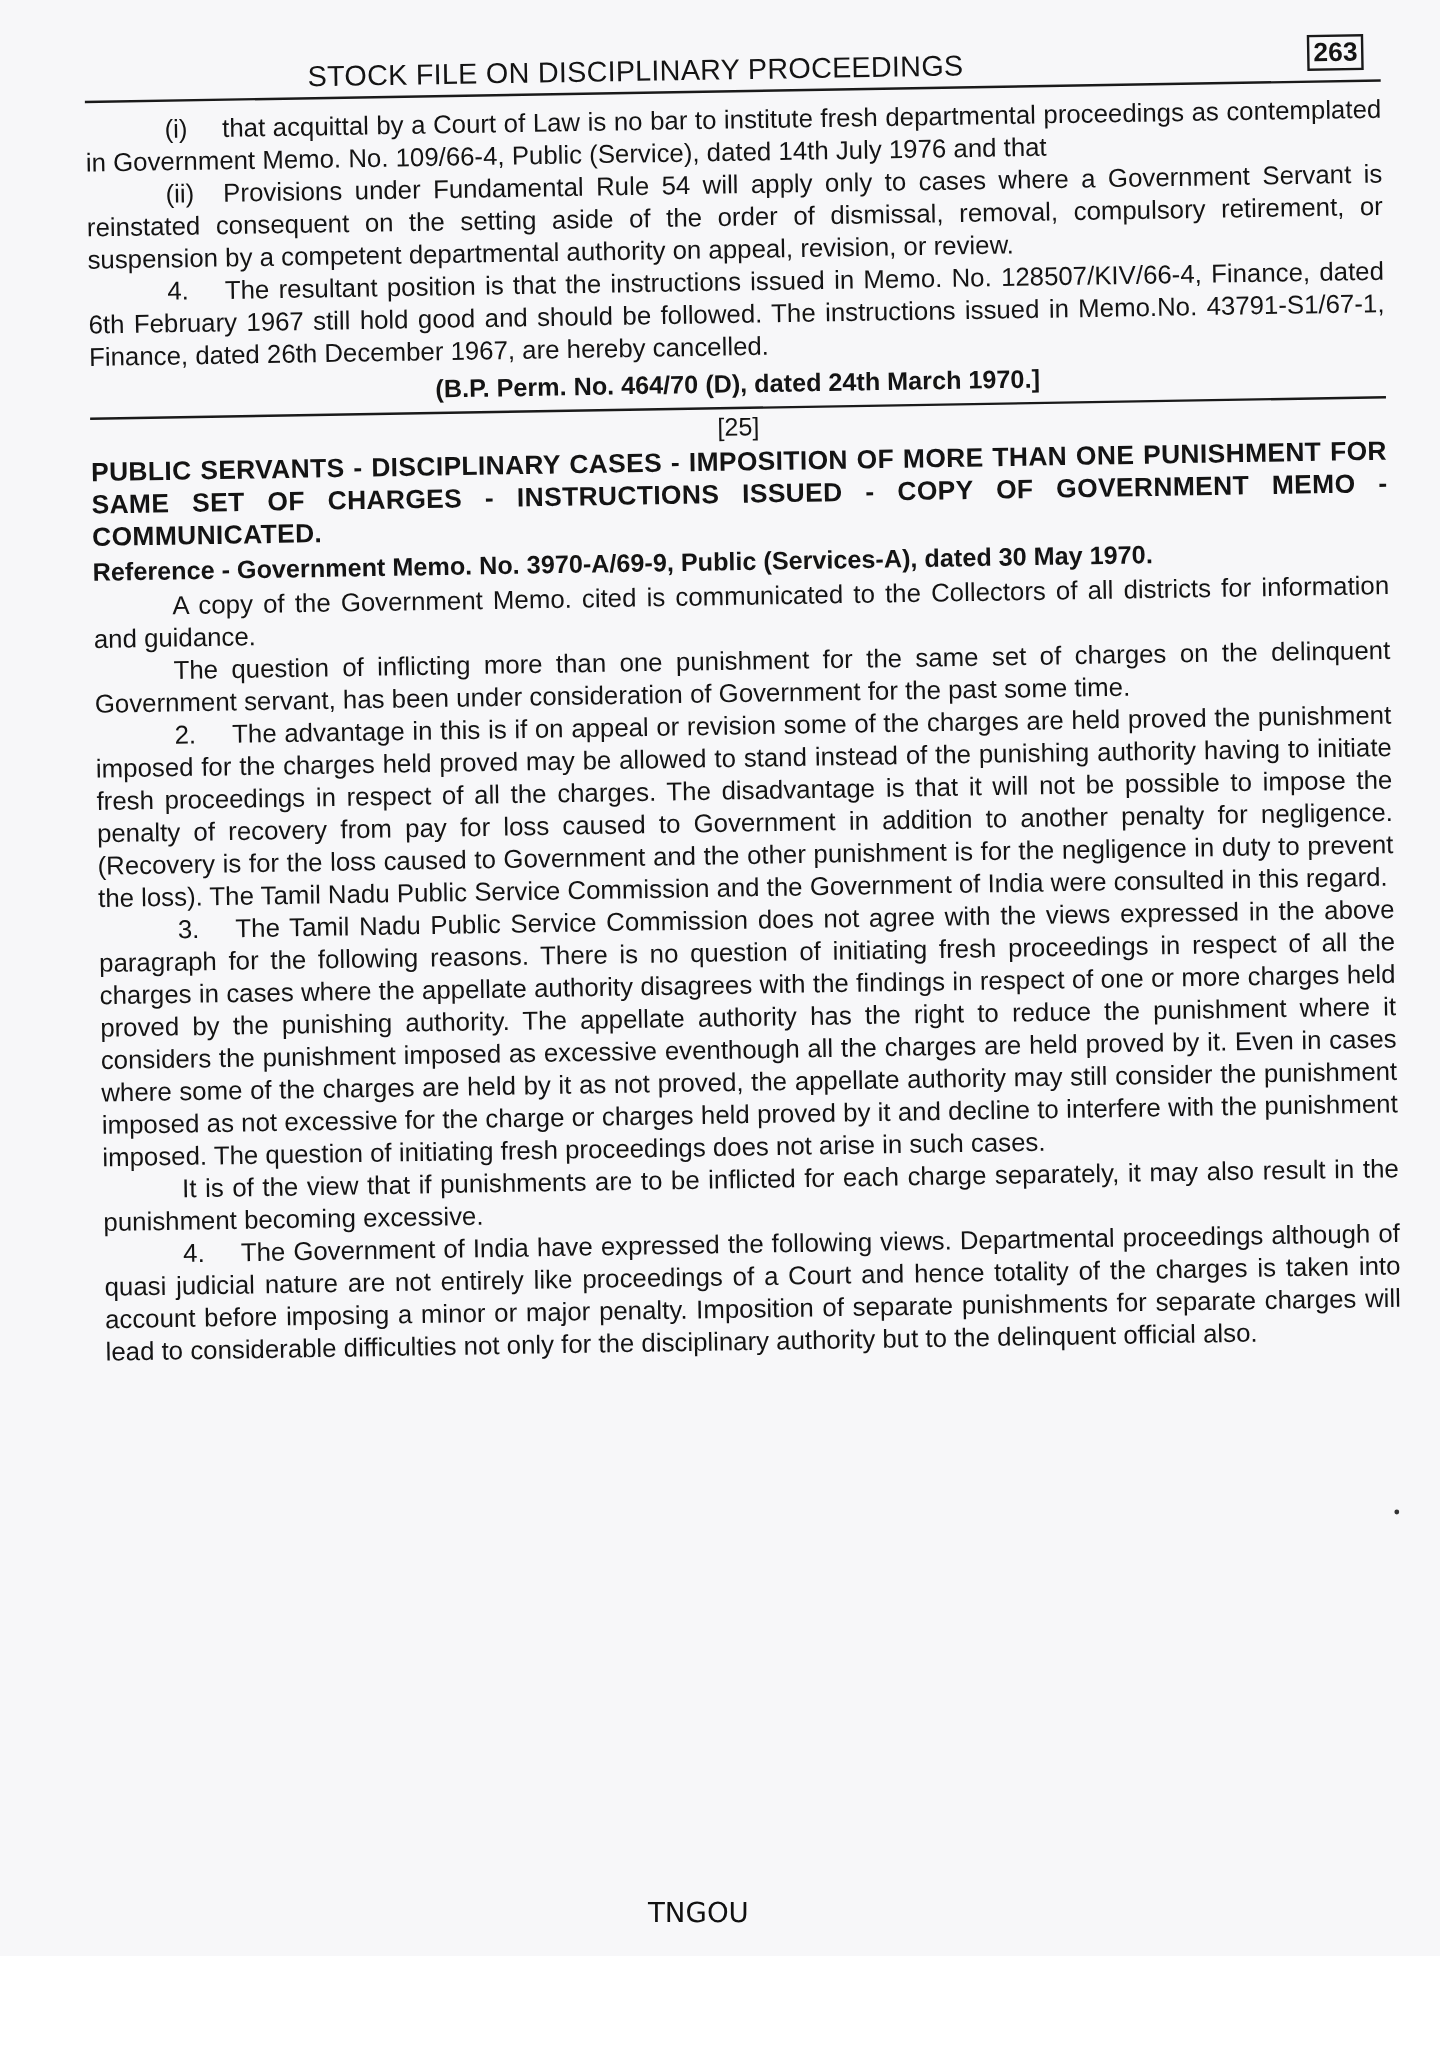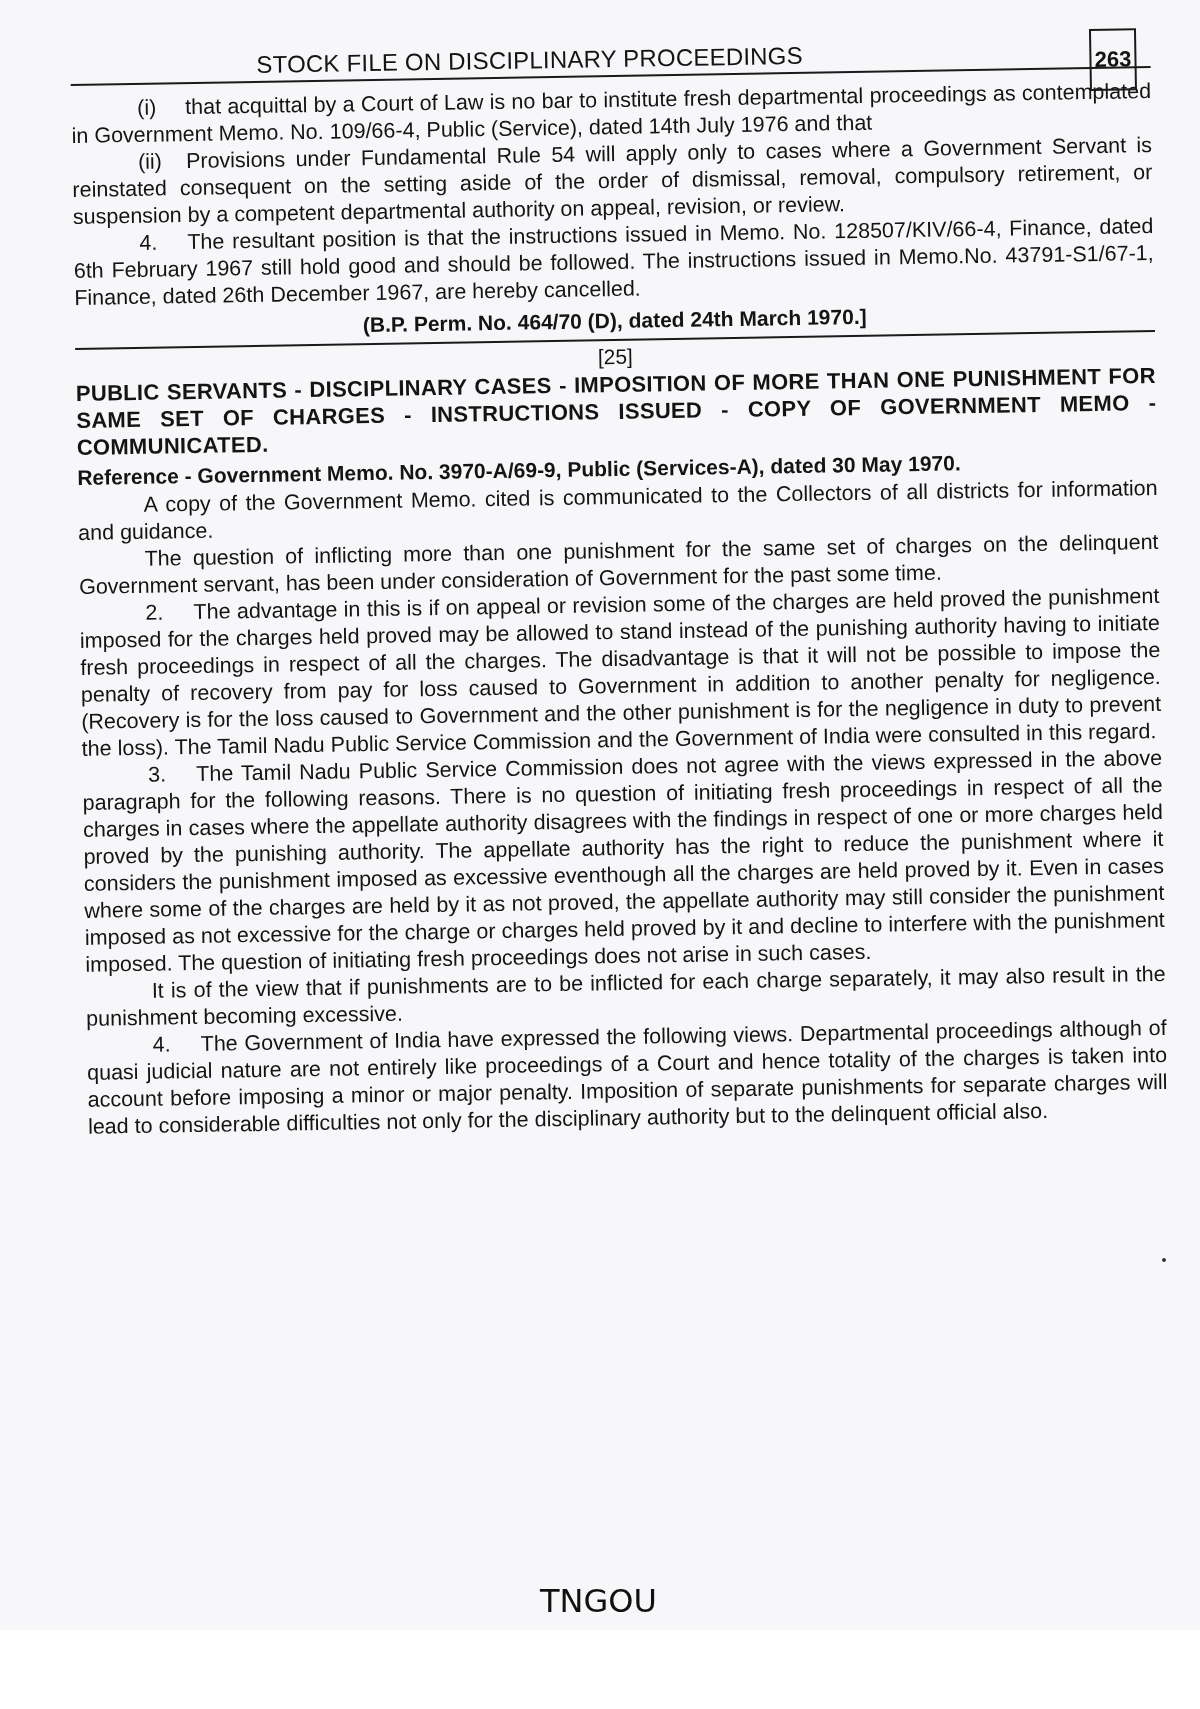--- a/index.html
+++ b/index.html
@@ -43,21 +43,21 @@
     font-size: 24px;
     letter-spacing: 0.2px;
   }
   .running-head .pageno {
     position: absolute;
     right: 14px;
     top: 6px;
     font-size: 22px;
     font-weight: bold;
     border: 2px solid #1a1a1a;
-    padding: 16px 3px;
+    padding: 0 3px;
     line-height: 26px;
   }
   p {
     margin: 0;
     font-size: 21.5px;
     line-height: 27px;
     text-align: justify;
   }
   .indent { text-indent: 66px; }
   .num { display: inline-block; width: 48px; text-indent: 0; }
@@ -87,21 +87,21 @@
     font-weight: bold;
     font-size: 21px;
     line-height: 30px;
     margin-top: 2px;
   }
   .footer {
     position: absolute;
     left: 540px;
     top: 1582px;
     font-family: "DejaVu Sans", sans-serif;
-    font-size: 32px;
+    font-size: 23px;
     color: #111;
   }
   .margin-mark {
     position: absolute;
     left: 1162px;
     top: 1258px;
     width: 4px; height: 4px;
     background: #333;
     border-radius: 50%;
   }

